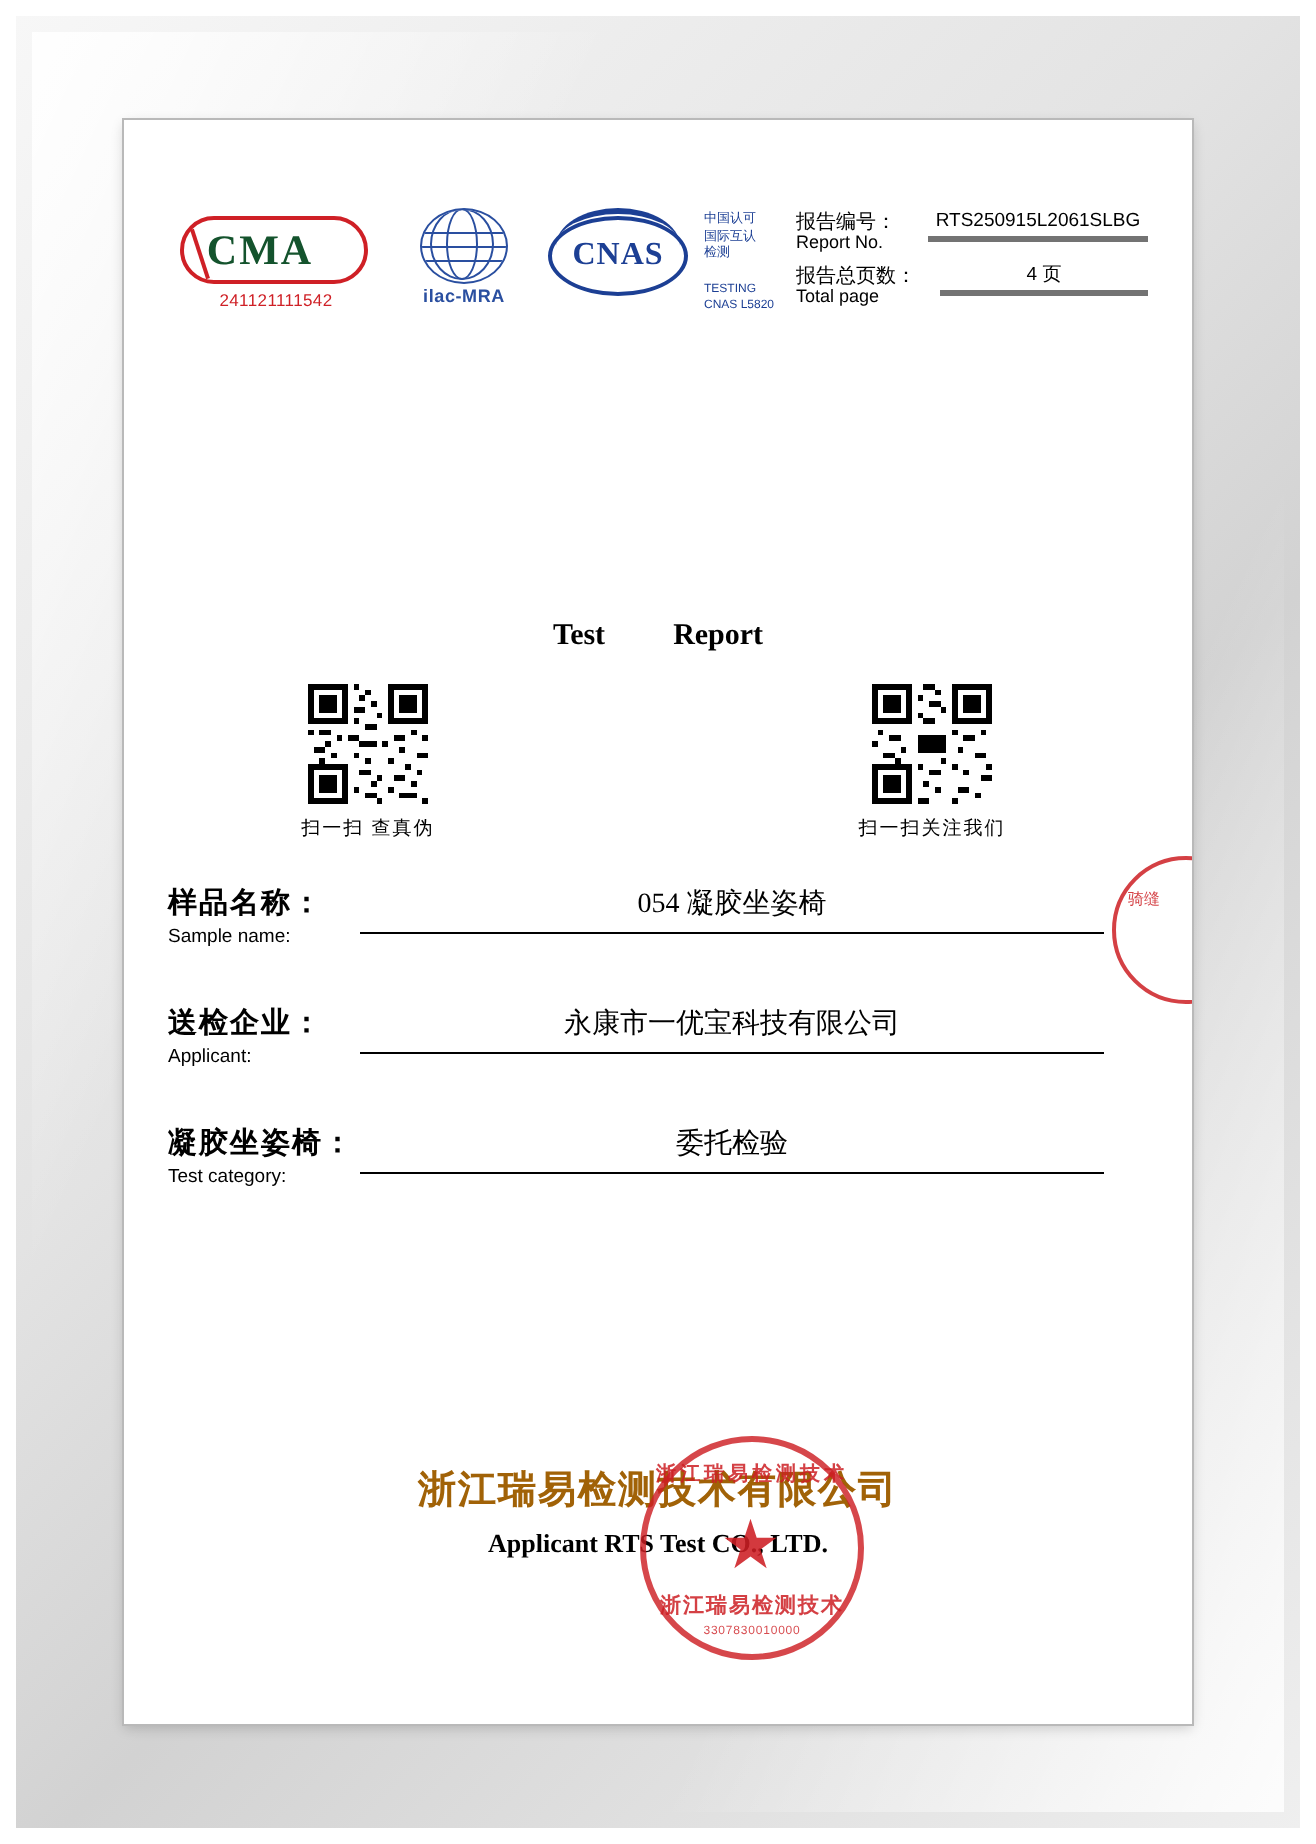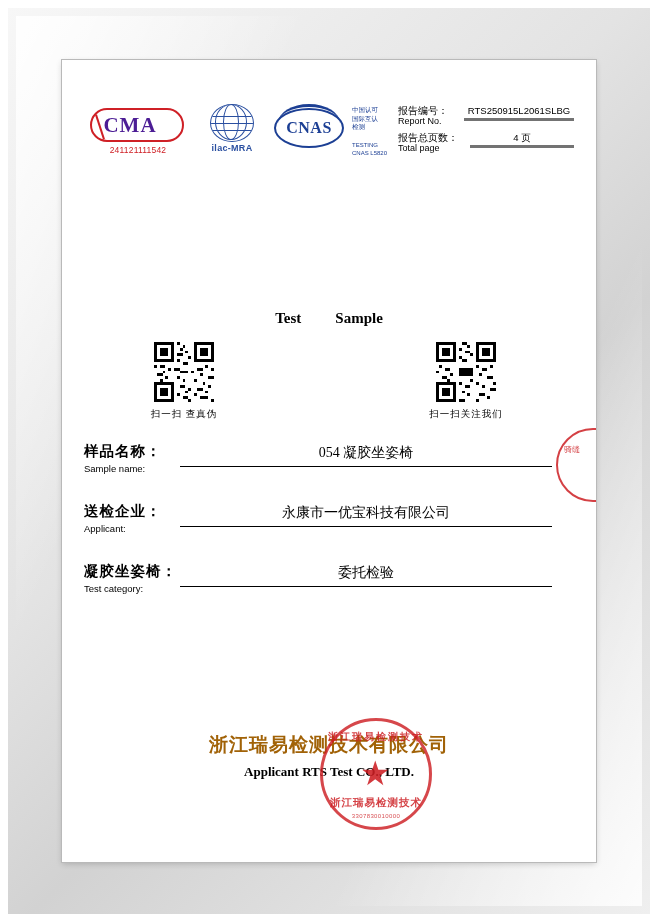--- a/index.html
+++ b/index.html
@@ -82,21 +82,21 @@
     position: relative;
   }
   #cma-text {
     position: absolute;
     left: 0; right: 14px; top: 3px;
     text-align: center;
     font-family: "Liberation Serif", serif;
     font-weight: bold;
     font-size: 21px;
     letter-spacing: 1px;
-    color: #4c1d95;
+    color: #14532d;
     line-height: 24px;
   }
   #cma-slash {
     position: absolute;
     left: 7px; top: 4px;
     width: 2px; height: 26px;
     background: #cf2026;
     transform: rotate(-18deg);
   }
   #cma-number {
@@ -457,21 +457,21 @@
         </div>
         <div class="meta-row">
           <div class="meta-label-cn">报告总页数：</div>
           <div class="meta-label-en">Total page</div>
           <div class="meta-value center-small">4 页</div>
         </div>
       </div>
     </div>
 
     <div id="title-en">
-      <span>Test</span><span class="gap"></span><span>Sample</span>
+      <span>Test</span><span class="gap"></span><span>Report</span>
     </div>
 
     <div class="qr-block" id="qr-left">
       <div class="qr-img">
         <svg viewBox="0 0 21 21" width="60" height="60" shape-rendering="crispEdges" aria-hidden="true">
           <rect width="21" height="21" fill="#fff"></rect>
           <g fill="#000">
             <rect x="0" y="0" width="7" height="1"></rect>
               <rect x="0" y="6" width="7" height="1"></rect>
             <rect x="0" y="0" width="1" height="7"></rect>

